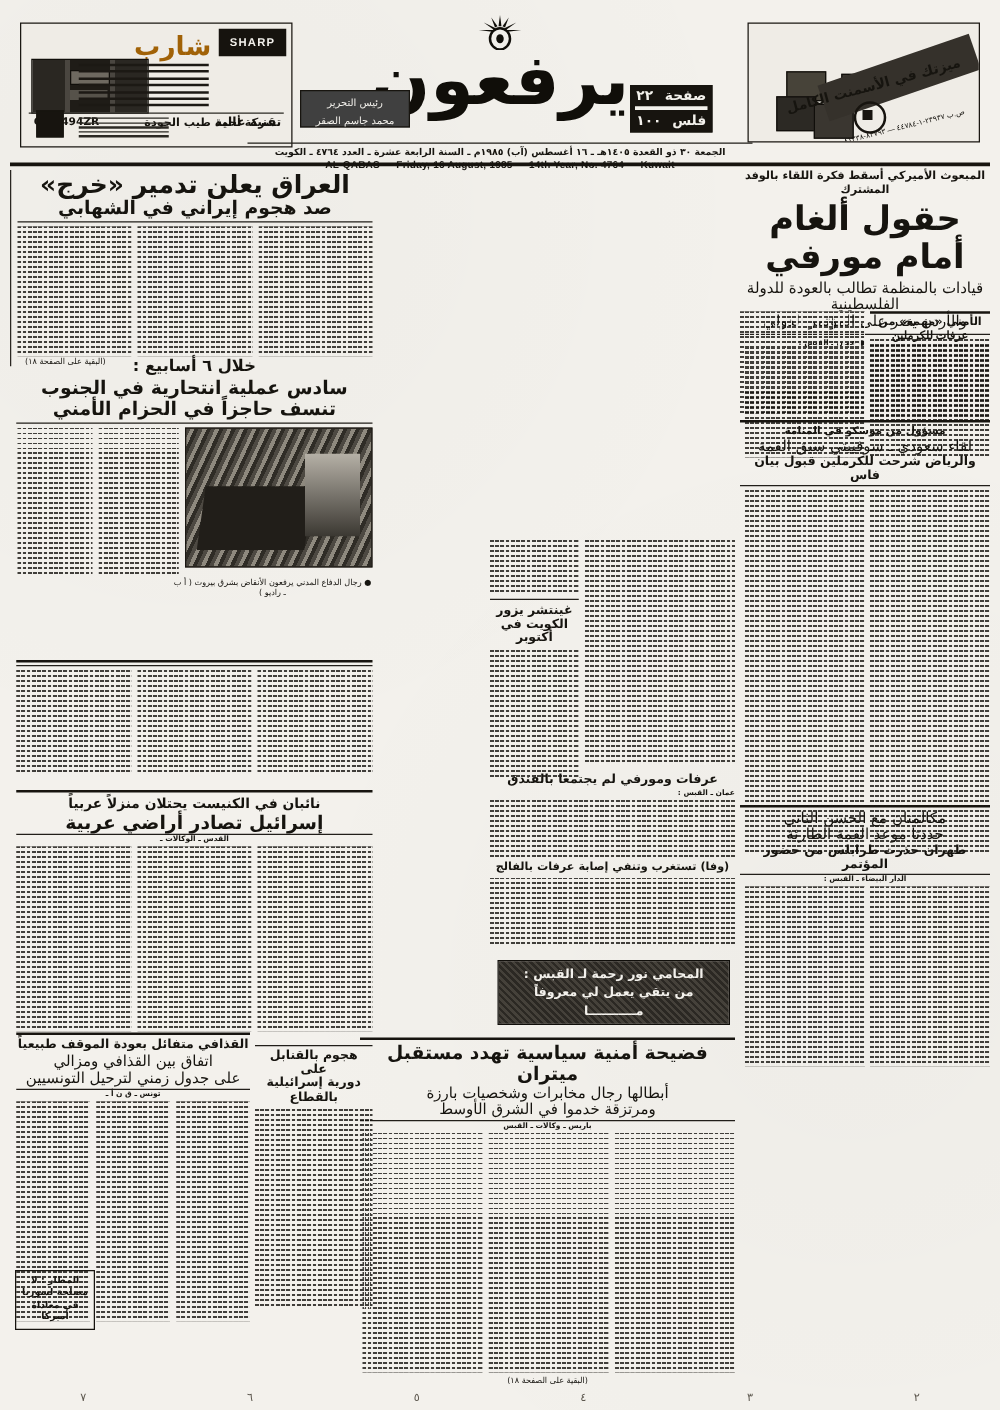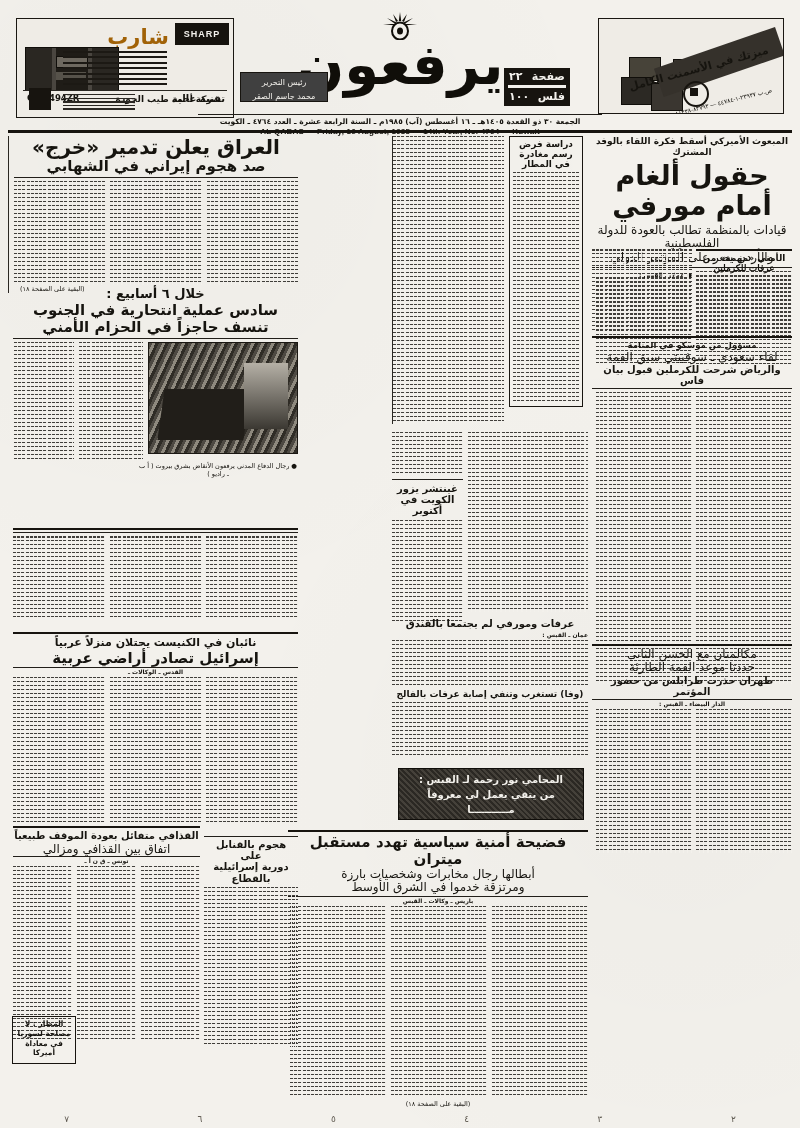--- a/index.html
+++ b/index.html
@@ -343,30 +343,20 @@
       <div class="h-sm ar hl">حددتا موعد القمة الطارئة</div>
       <div class="h-xs ar hl" style="margin-bottom:2px;">طهران حذرت طرابلس من حضور المؤتمر</div>
       <div class="rule-h"></div>
       <div class="src ar" style="font-size:6px;text-align:center;">الدار البيضاء ـ القبس :</div>
       <div style="display:flex;gap:4px;margin-top:2px;">
         <div class="copy dense" style="width:96px;height:144px;"></div>
         <div class="copy dense" style="width:96px;height:144px;"></div>
       </div>
     </div>
 
-    <div class="zone col-rule" style="right:204px;top:0;width:196px;padding-right:5px;">
-
-      <div class="boxed" style="width:74px;float:right;margin-left:5px;">
-        <div class="h-xs ar hl" style="font-size:9px;">دراسة فرض</div>
-        <div class="h-xs ar hl" style="font-size:9px;">رسم مغادرة</div>
-        <div class="h-xs ar hl" style="font-size:9px;">في المطار</div>
-        <div class="copy dense" style="height:232px;margin-top:3px;"></div>
-      </div>
-      <div class="copy dense" style="height:288px;"></div>
-    </div>
 
     <div class="zone" style="right:204px;top:296px;width:196px;">
       <div style="display:flex;gap:5px;">
         <div style="width:120px;">
           <div class="copy dense" style="height:180px;"></div>
         </div>
         <div style="width:71px;">
           <div class="copy dense" style="height:44px;"></div>
           <div class="rule-h" style="margin:3px 0;"></div>
           <div class="h-xs ar hl" style="font-size:10px;">غينتشر يزور</div>
@@ -464,20 +454,21 @@
       <div class="rule-h" style="margin-bottom:2px;"></div>
       <div class="h-xs ar hl" style="font-size:10px;">هجوم بالقنابل على</div>
       <div class="h-xs ar hl" style="font-size:10px;">دورية إسرائيلية بالقطاع</div>
       <div class="copy dense" style="height:160px;margin-top:3px;"></div>
     </div>
 
     <div class="zone" style="left:0;top:690px;width:192px;padding-left:5px;">
       <div class="rule-h2" style="margin-bottom:2px;"></div>
       <div class="kicker ar" style="font-size:10px;">القذافي متفائل بعودة الموقف طبيعياً</div>
       <div class="h-sm ar hl">اتفاق بين القذافي ومزالي</div>
+      <div class="h-sm ar hl" style="margin-bottom:2px;">على جدول زمني لترحيل التونسيين</div>
       <div class="rule-h"></div>
       <div class="src ar" style="font-size:6px;text-align:center;">تونس ـ ق ن أ ـ</div>
       <div style="display:flex;gap:5px;margin-top:2px;">
         <div class="copy dense" style="width:60px;height:176px;"></div>
         <div class="copy dense" style="width:60px;height:176px;"></div>
         <div class="copy dense" style="width:60px;height:176px;"></div>
       </div>
     </div>
 
     <div class="zone boxed" style="left:4px;top:880px;width:64px;height:48px;">

